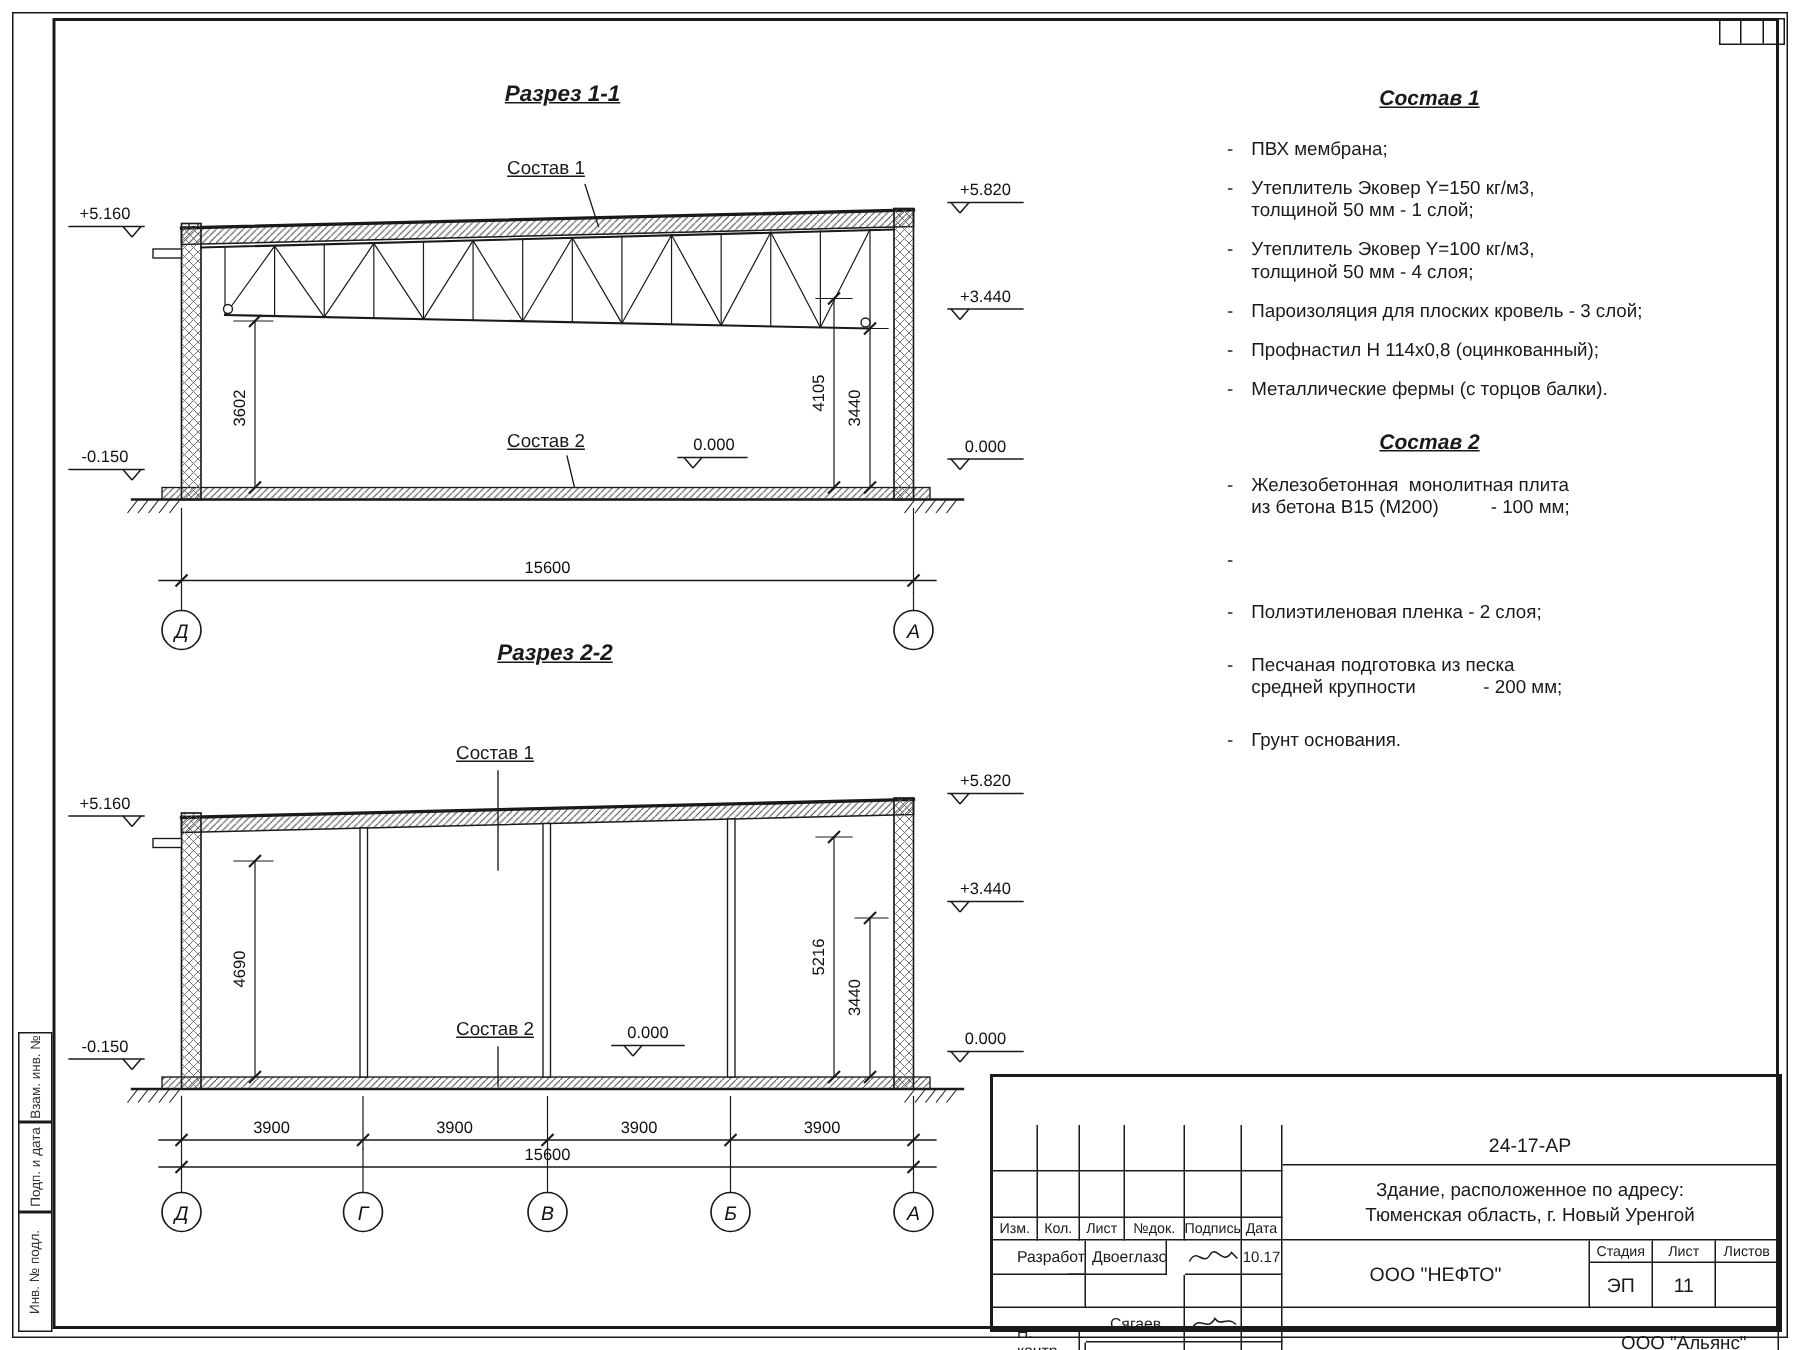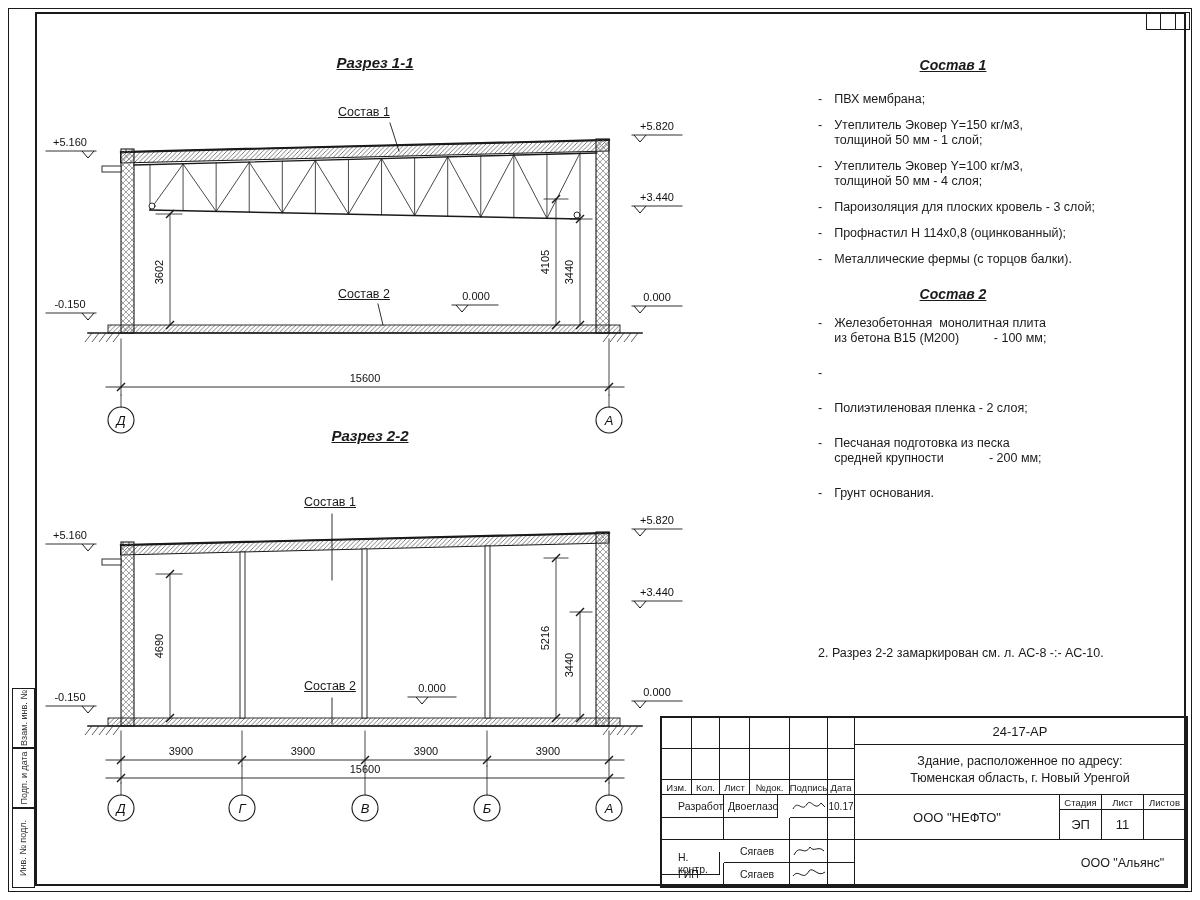--- a/index.html
+++ b/index.html
@@ -23,21 +23,21 @@
   .spec-item .tx{white-space:pre-wrap;}
   .notes{font-size:12.5px;line-height:1.4;white-space:pre-wrap;}
   
   .t-dim{font-family:"Liberation Sans",sans-serif;font-size:11px;fill:#111;}
   .t-elev{font-family:"Liberation Sans",sans-serif;font-size:11px;fill:#111;}
   .t-ax{font-family:"Liberation Sans",sans-serif;font-size:13px;font-style:italic;fill:#111;}
   
   .tblock{left:660px;top:716px;width:528px;height:172px;border:2px solid #1a1a1a;box-sizing:border-box;}
   .tb-cell{position:absolute;border-right:1px solid #1a1a1a;border-bottom:1px solid #1a1a1a;
            box-sizing:border-box;display:flex;align-items:center;justify-content:center;
-           font-size:11px;overflow:hidden;}
+           font-size:11px;overflow:hidden;margin-top:32px;}
   .tb-cell.hd{font-size:9.5px;}
   .tb-cell.role{justify-content:flex-start;padding-left:16px;font-size:10.5px;}
   .tb-cell.big{font-size:13px;}
   .tb-cell.pre{white-space:pre-line;text-align:center;font-size:12.5px;line-height:1.35;}
 </style>
 </head>
 <body>
 
 <div class="sheet">
 
@@ -355,21 +355,20 @@
         <span class="tx">Песчаная подготовка из песка
 средней крупности             - 200 мм;</span>
       </div>
     <div class="spec-item">
         <span class="dash">-</span>
         <span class="tx">Грунт основания.</span>
       </div>
   </div>
 
   <div class="abs notes" style="left:818px;top:610px;width:360px;">
-    <div>2. Разрез 2-2 замаркирован см. л. АС-8 -:- АС-10.</div>
   </div>
 
   <div class="abs tblock">
 
     <div class="tb-cell" style="left:0;top:0;width:30px;height:31px;"></div>
     <div class="tb-cell" style="left:30px;top:0;width:28px;height:31px;"></div>
     <div class="tb-cell" style="left:58px;top:0;width:30px;height:31px;"></div>
     <div class="tb-cell" style="left:88px;top:0;width:40px;height:31px;"></div>
     <div class="tb-cell" style="left:128px;top:0;width:38px;height:31px;"></div>
     <div class="tb-cell" style="left:166px;top:0;width:27px;height:31px;"></div>

